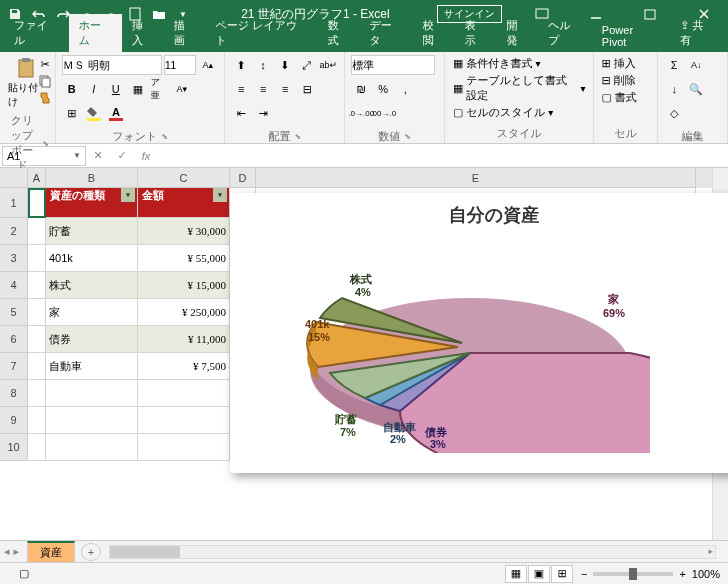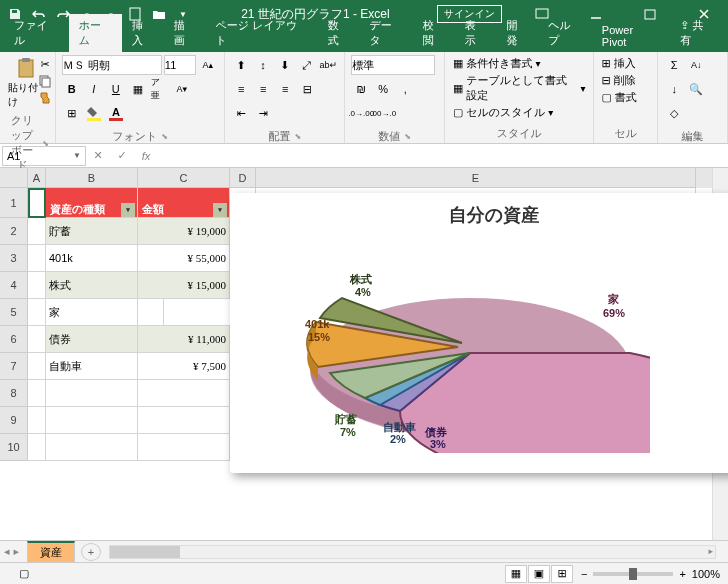--- a/index.html
+++ b/index.html
@@ -45,21 +45,21 @@
 .ch{border-right:1px solid #ccc;border-bottom:1px solid #ccc;display:flex;align-items:center;justify-content:center;color:#444;cursor:pointer}
 .rowheads{position:absolute;top:20px;left:0;width:28px;bottom:0}
 .rh{height:27px;border-right:1px solid #ccc;border-bottom:1px solid #ccc;background:#e6e6e6;display:flex;align-items:center;justify-content:center;color:#444;cursor:pointer}
 .rh.r1{height:30px}
 .selall{position:absolute;top:0;left:0;width:28px;height:20px;background:#e6e6e6;border-right:1px solid #ccc;border-bottom:1px solid #ccc;cursor:pointer}
 .cells{position:absolute;top:20px;left:28px;right:16px;bottom:0}
 .row{display:flex;height:27px}
 .row.r1{height:30px}
 .cell{border-right:1px solid #d4d4d4;border-bottom:1px solid #d4d4d4;padding:0 3px;display:flex;align-items:center;overflow:hidden}
 .cell.A1{border:2px solid #217346}
-.hdr-cell{background:#ef4444;color:#fff;font-weight:bold;display:flex;align-items:flex-end;padding:0 4px;position:relative}
+.hdr-cell{background:#b91c1c;color:#fff;font-weight:bold;display:flex;align-items:flex-start;padding:0 4px;position:relative}
 .hdr-cell .filter{position:absolute;right:2px;width:14px;height:14px;background:#bcc6a6;display:flex;align-items:center;justify-content:center;font-size:7px;color:#333}
 .tr-odd{background:#e8ece0}
 .tr-even{background:#fff}
 .money{justify-content:flex-end;font-family:"MS Mincho",serif}
 .chart{position:absolute;left:230px;top:25px;width:528px;height:280px;background:#fff;box-shadow:3px 4px 10px rgba(0,0,0,0.35);border-radius:3px}
 .chart-title{text-align:center;font-size:18px;font-family:"MS Mincho",serif;padding:10px;font-weight:bold;color:#333}
 .pie{position:absolute;left:30px;top:60px;width:390px;height:200px}
 .vscroll{position:absolute;right:0;top:0;bottom:0;width:16px;background:#f0f0f0;border-left:1px solid #ddd}
 .sheet-tabs{height:22px;background:#f3f3f3;border-top:1px solid #ccc;display:flex;align-items:center;padding:0 4px}
 .sheet-nav{display:flex;gap:4px;margin-right:8px}
@@ -353,41 +353,42 @@
         <div class="cell hdr-cell" style="width: 92px;">
           <span>金額</span>
           <span class="filter">▾</span>
         </div>
         <div class="cell" style="width: 26px;"></div>
         <div class="cell" style="width: 440px;"></div>
       </div>
       <div class="row">
         <div class="cell" style="width: 18px;"></div>
         <div class="cell tr-odd" style="width: 92px;">貯蓄</div>
-        <div class="cell tr-odd money" style="width: 92px;">¥  19,000</div>
+        <div class="cell tr-odd money" style="width: 92px;">¥  30,000</div>
         <div class="cell" style="width: 26px;"></div>
         <div class="cell" style="width: 440px;"></div>
       </div>
       <div class="row">
         <div class="cell" style="width: 18px;"></div>
         <div class="cell tr-even" style="width: 92px;">401k</div>
         <div class="cell tr-even money" style="width: 92px;">¥  55,000</div>
         <div class="cell" style="width: 26px;"></div>
         <div class="cell" style="width: 440px;"></div>
       </div>
       <div class="row">
         <div class="cell" style="width: 18px;"></div>
         <div class="cell tr-odd" style="width: 92px;">株式</div>
         <div class="cell tr-odd money" style="width: 92px;">¥  15,000</div>
         <div class="cell" style="width: 26px;"></div>
         <div class="cell" style="width: 440px;"></div>
       </div>
       <div class="row">
         <div class="cell" style="width: 18px;"></div>
         <div class="cell tr-even" style="width: 92px;">家</div>
+        <div class="cell tr-even money" style="width: 92px;">¥ 250,000</div>
         <div class="cell" style="width: 26px;"></div>
         <div class="cell" style="width: 440px;"></div>
       </div>
       <div class="row">
         <div class="cell" style="width: 18px;"></div>
         <div class="cell tr-odd" style="width: 92px;">債券</div>
         <div class="cell tr-odd money" style="width: 92px;">¥  11,000</div>
         <div class="cell" style="width: 26px;"></div>
         <div class="cell" style="width: 440px;"></div>
       </div>

